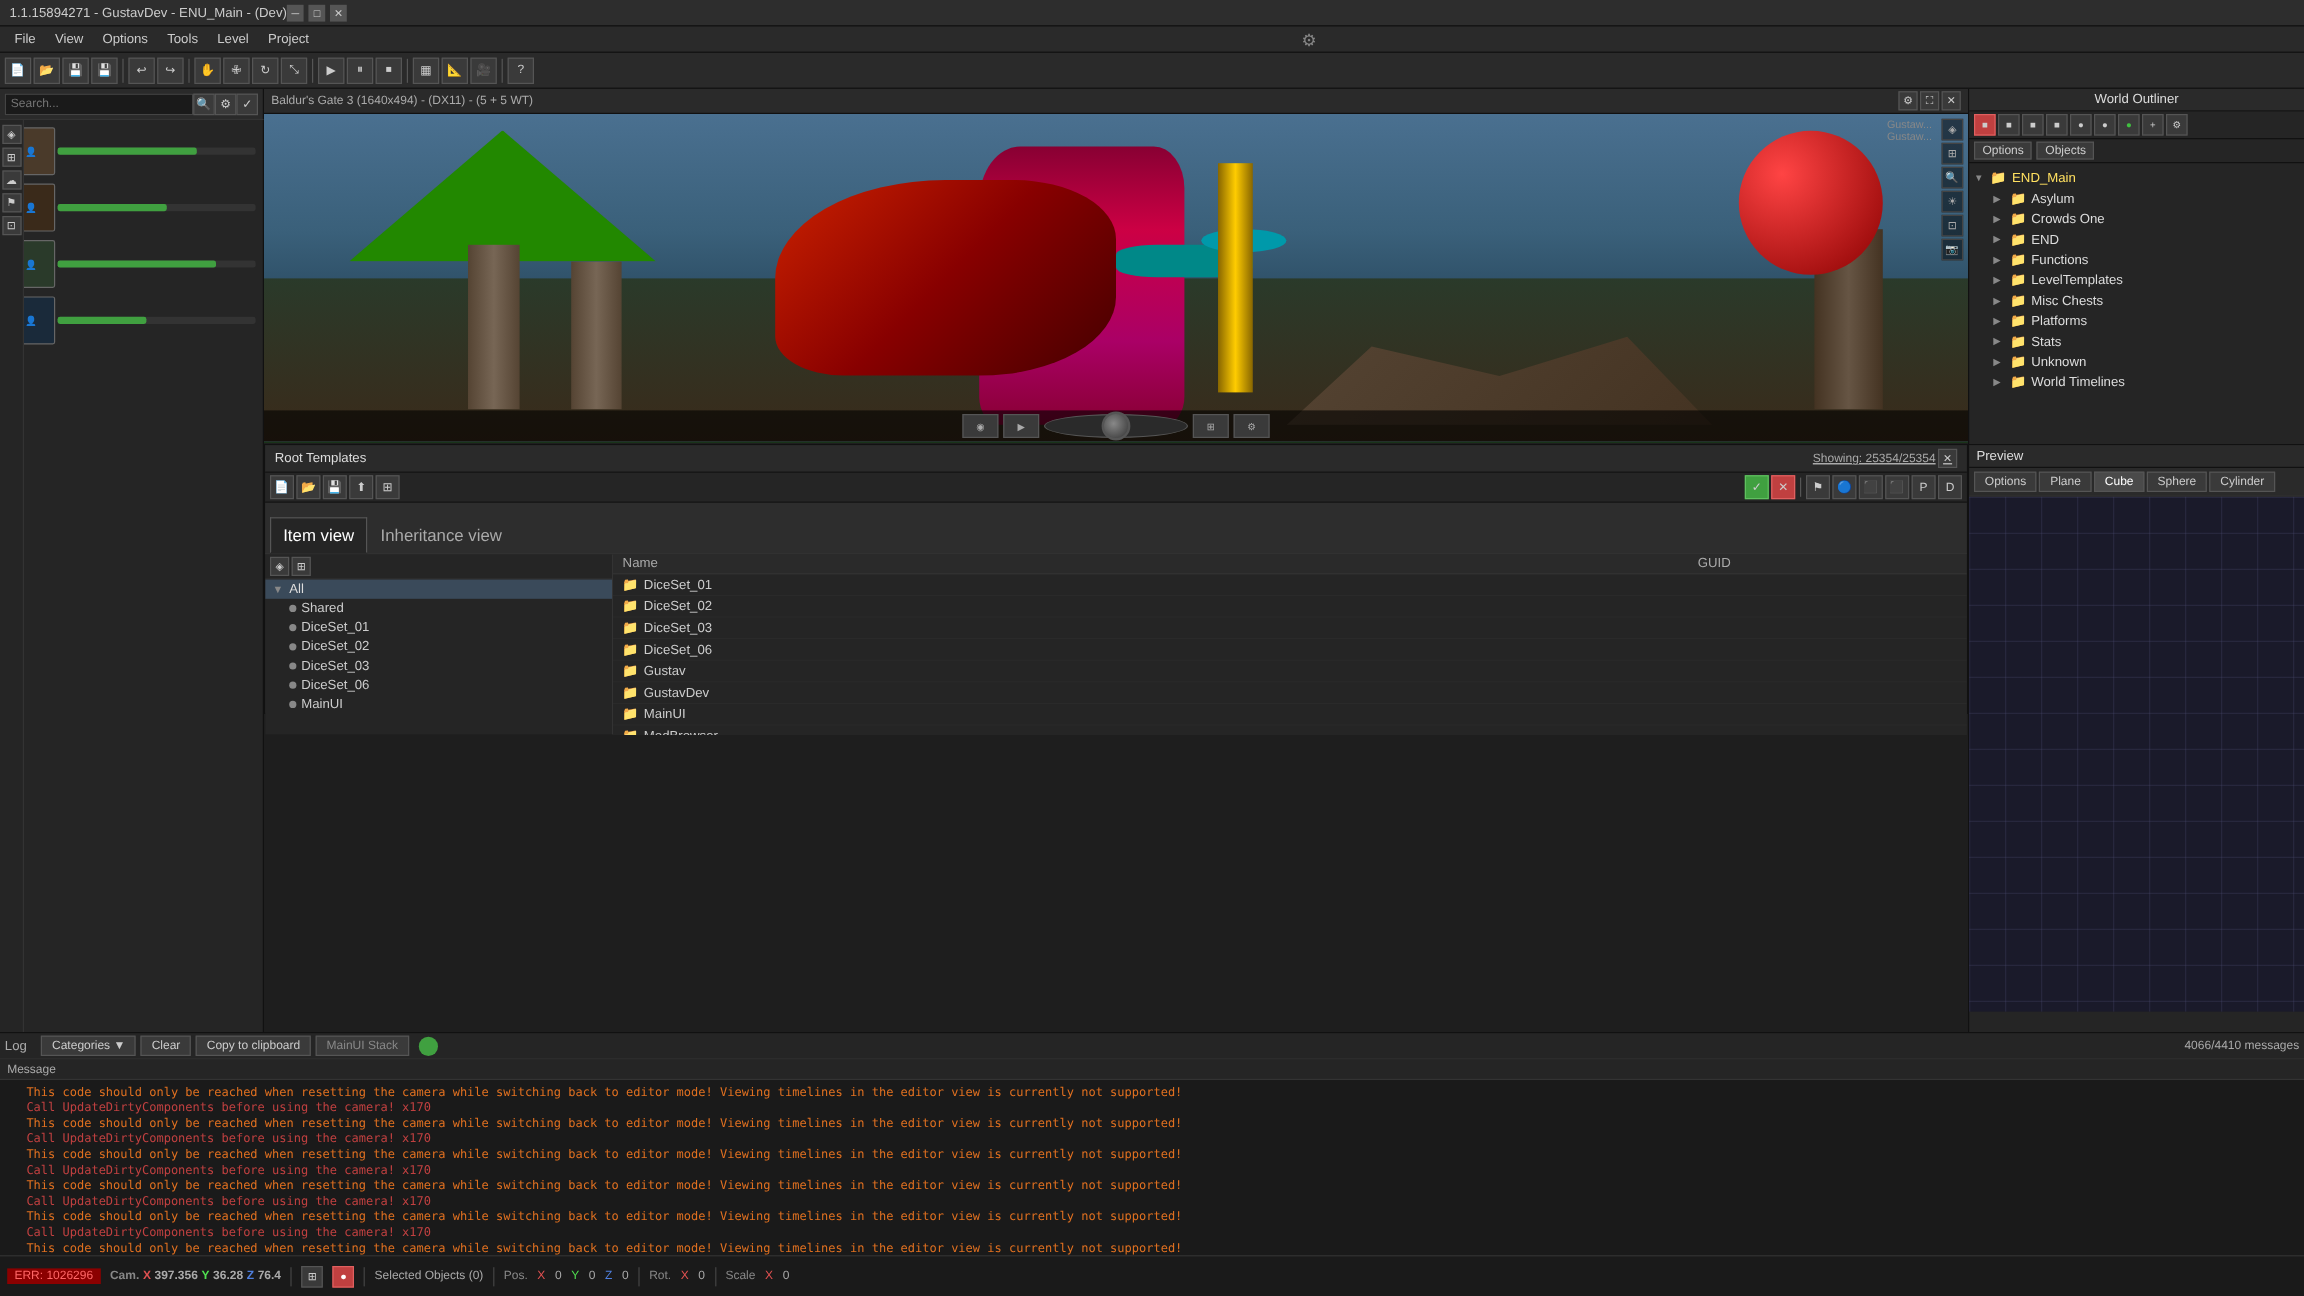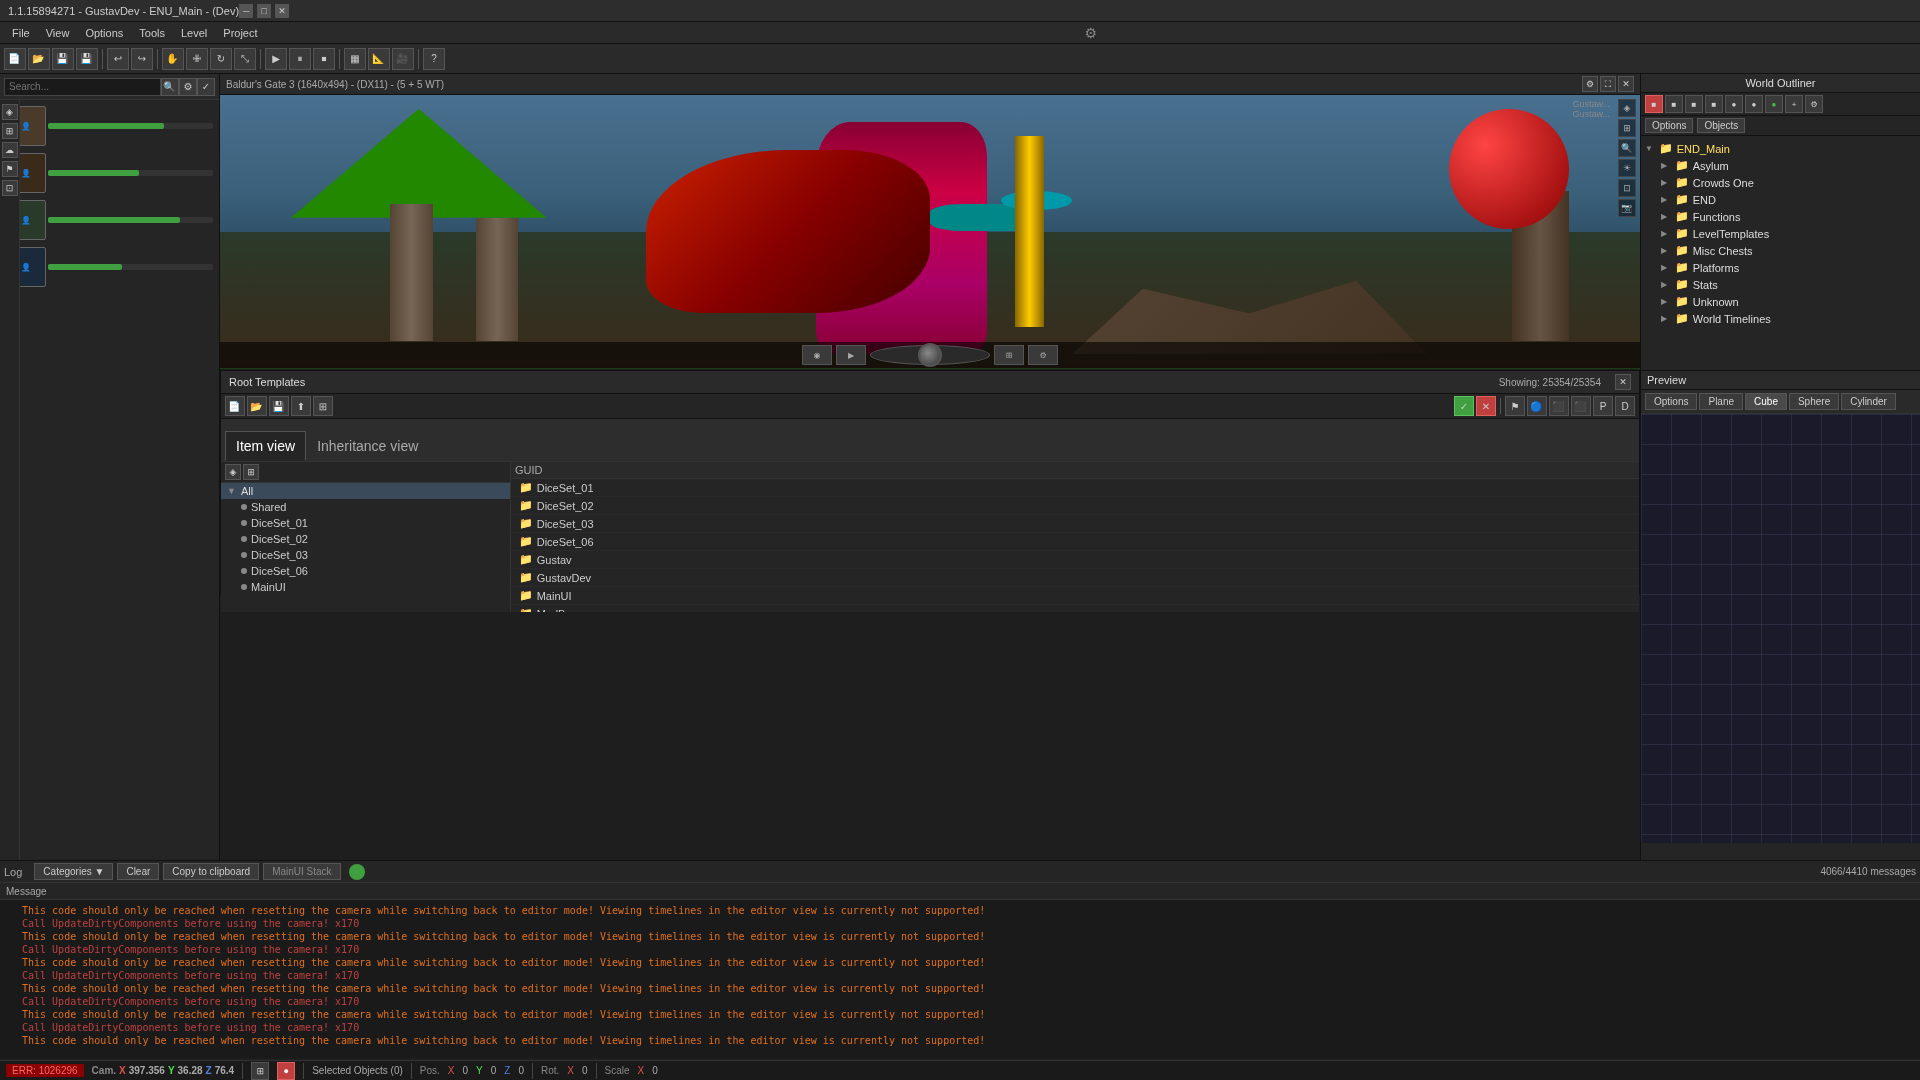--- a/index.html
+++ b/index.html
@@ -708,21 +708,21 @@
       <span class="arrow">▶</span>
       <span class="folder-icon">📁</span>
       <span class="label">World Timelines</span>
     </div>
   </div>
 </div>
 
 <div id="root-templates">
   <div id="root-templates-header">
     <span>Root Templates</span>
-    <div style="display:flex; gap:14px; align-items:center;">
+    <div style="display:flex; gap:2px; align-items:center;text-decoration:underline;">
       <span style="font-size:10px; color:#aaa;">Showing: 25354/25354</span>
       <button style="width:16px;height:16px;background:#3a3a3a;border:1px solid #555;color:#ccc;font-size:9px;cursor:pointer;">✕</button>
     </div>
   </div>
   <div id="root-templates-toolbar">
     <button class="rt-btn">📄</button>
     <button class="rt-btn">📂</button>
     <button class="rt-btn">💾</button>
     <button class="rt-btn">⬆</button>
     <button class="rt-btn">⊞</button>
@@ -773,20 +773,21 @@
         <span style="color:#ccc;">DiceSet_06</span>
       </div>
       <div class="rt-tree-item" style="padding-left:20px;">
         <span class="rt-dot"></span>
         <span style="color:#ccc;">MainUI</span>
       </div>
     </div>
 
     <div id="rt-right">
       <div id="rt-columns">
+        <span class="rt-col-name">Name</span>
         <span class="rt-col-guid">GUID</span>
       </div>
       <div class="rt-row">
         <span class="folder-icon">📁</span>
         <span class="rt-row-label">DiceSet_01</span>
       </div>
       <div class="rt-row">
         <span class="folder-icon">📁</span>
         <span class="rt-row-label">DiceSet_02</span>
       </div>
@@ -858,21 +859,21 @@
     <div class="log-msg red-dark">Call UpdateDirtyComponents before using the camera! x170</div>
     <div class="log-msg orange">This code should only be reached when resetting the camera while switching back to editor mode! Viewing timelines in the editor view is currently not supported!</div>
     <div class="log-msg red-dark">Call UpdateDirtyComponents before using the camera! x170</div>
     <div class="log-msg orange">This code should only be reached when resetting the camera while switching back to editor mode! Viewing timelines in the editor view is currently not supported!</div>
     <div class="log-msg red-dark">Call UpdateDirtyComponents before using the camera! x170</div>
     <div class="log-msg orange">This code should only be reached when resetting the camera while switching back to editor mode! Viewing timelines in the editor view is currently not supported!</div>
 
   </div>
 </div>
 
-<div id="status-bar" style="bottom:0; height:20px; z-index:200;">
+<div id="status-bar" style="bottom:0; height:34px; z-index:200;">
   <span class="status-error">ERR: 1026296</span>
   <div class="status-field">
     <span class="status-label">Cam.</span>
     <span class="status-x">X</span>
     <span>397.356</span>
     <span class="status-y">Y</span>
     <span>36.28</span>
     <span class="status-z">Z</span>
     <span>76.4</span>
   </div>

